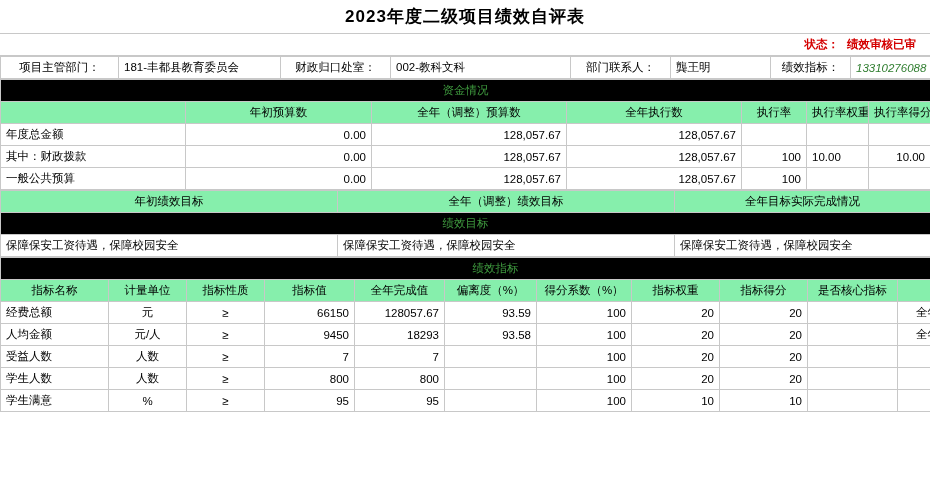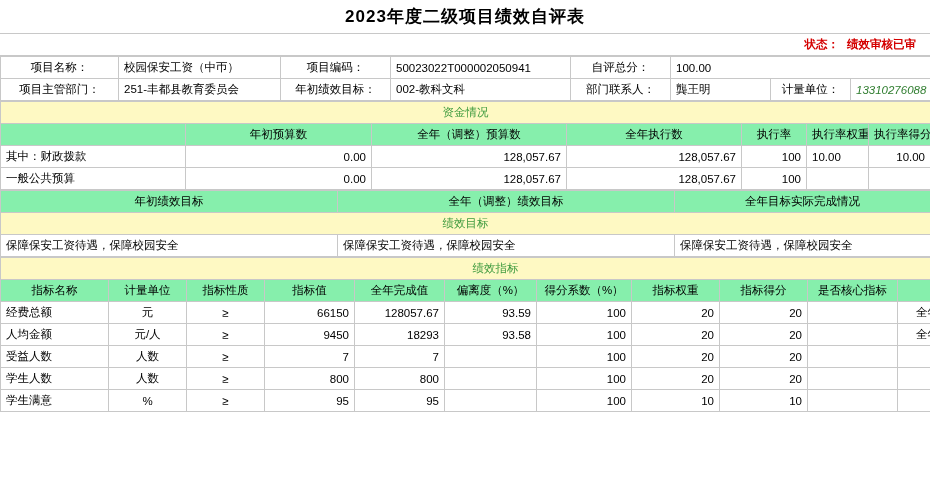--- a/index.html
+++ b/index.html
@@ -53,21 +53,21 @@
     font-weight: bold;
     background: #ffffff;
   }
   .val { text-align: left; }
   .ctr { text-align: center; }
   .rgt { text-align: right; }
   .section-band {
     text-align: center;
     font-weight: bold;
     color: #3f9b3f;
-    background: #fef9c3;
+    background: #000000;
     height: 20px;
     font-size: 12px;
   }
   .colhead {
     text-align: center;
     font-weight: bold;
     background: #86efac;
   }
   .tall { height: 74px; vertical-align: top; }
   .tall-txt { vertical-align: top; text-align: left; }
@@ -93,35 +93,27 @@
         <col style="width:162px">
       <col style="width:110px">
         <col style="width:180px">
       <col style="width:100px">
         <col style="width:100px">
       <col style="width:80px">
         <col style="width:80px">
     </colgroup>
     <tbody>
       <tr>
-        <td class="lbl">项目名称：</td>
-        <td class="val">校园保安工资（中帀）</td>
-        <td class="lbl">项目编码：</td>
-        <td class="val">50023022T000002050941</td>
-        <td class="lbl">自评总分：</td>
-        <td class="val" colspan="3">100.00</td>
-      </tr>
-      <tr>
         <td class="lbl">项目主管部门：</td>
-        <td class="val">251-丰都县教育委员会</td>
-        <td class="lbl">年初绩效目标：</td>
+        <td class="val">181-丰都县教育委员会</td>
+        <td class="lbl">财政归口处室：</td>
         <td class="val">002-教科文科</td>
         <td class="lbl">部门联系人：</td>
         <td class="val">龔王明</td>
-        <td class="lbl">计量单位：</td>
+        <td class="lbl">绩效指标：</td>
         <td class="val tel">13310276088</td>
       </tr>
     </tbody>
   </table>
 
   <table class="grid">
     <colgroup>
       <col style="width:185px">
         <col style="width:186px">
         <col style="width:195px">
@@ -135,20 +127,29 @@
         <td class="section-band" colspan="7">资金情况</td>
       </tr>
       <tr>
         <td class="colhead"></td>
         <td class="colhead">年初预算数</td>
         <td class="colhead">全年（调整）预算数</td>
         <td class="colhead">全年执行数</td>
         <td class="colhead">执行率</td>
         <td class="colhead">执行率权重</td>
         <td class="colhead">执行率得分</td>
+      </tr>
+      <tr>
+        <td class="val">年度总金额</td>
+        <td class="rgt">0.00</td>
+        <td class="rgt">128,057.67</td>
+        <td class="rgt">128,057.67</td>
+        <td class="rgt"></td>
+        <td class="val"></td>
+        <td class="rgt"></td>
       </tr>
       <tr>
         <td class="val">其中：财政拨款</td>
         <td class="rgt">0.00</td>
         <td class="rgt">128,057.67</td>
         <td class="rgt">128,057.67</td>
         <td class="rgt">100</td>
         <td class="val">10.00</td>
         <td class="rgt">10.00</td>
       </tr>

